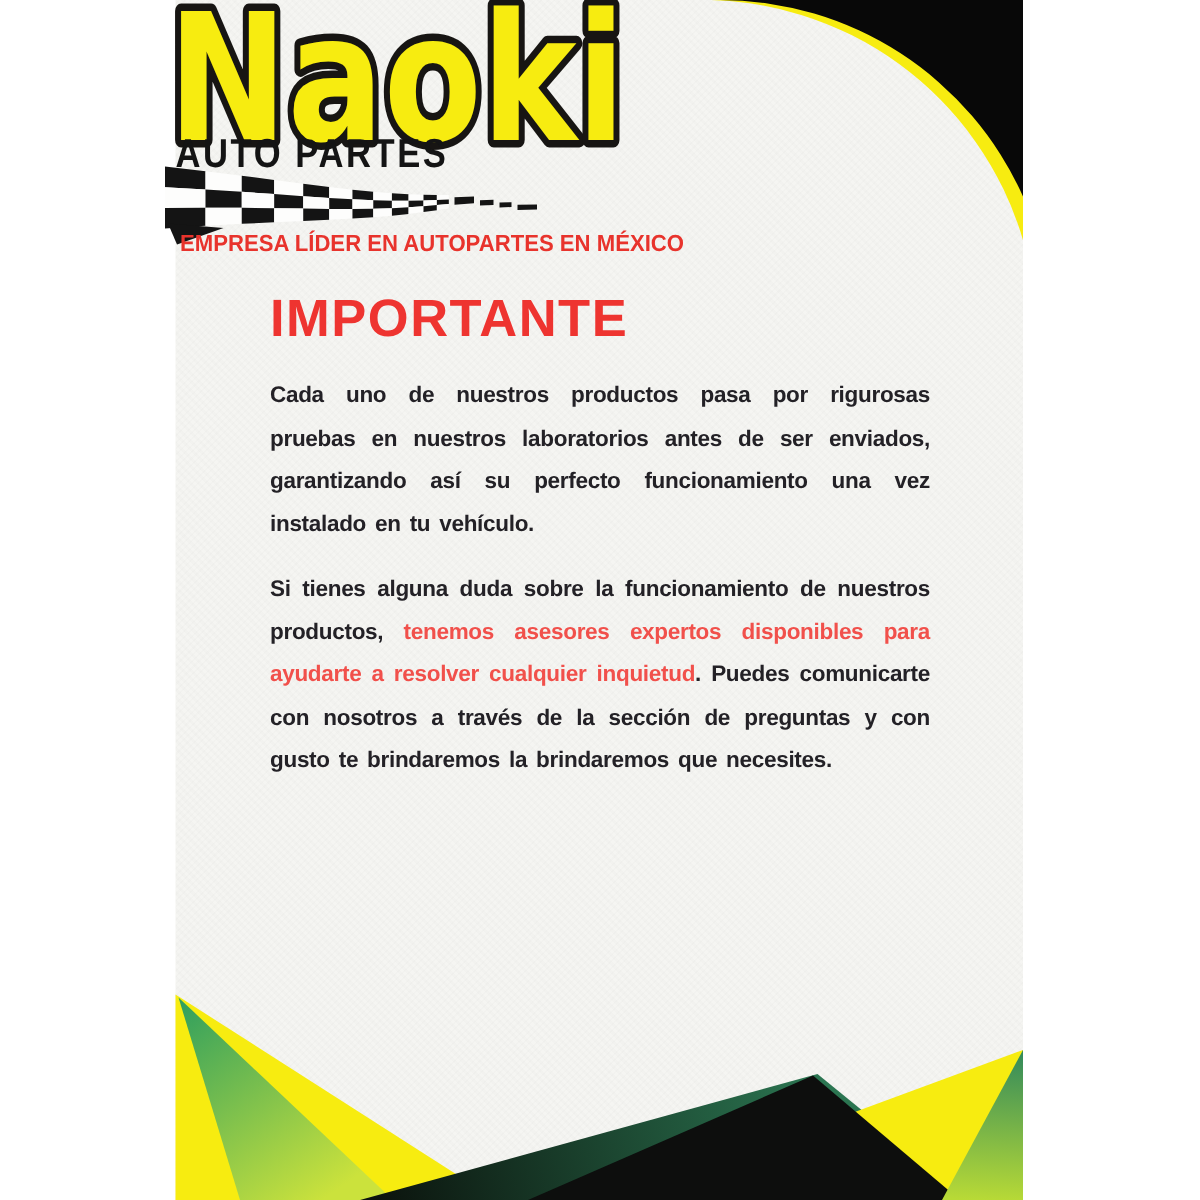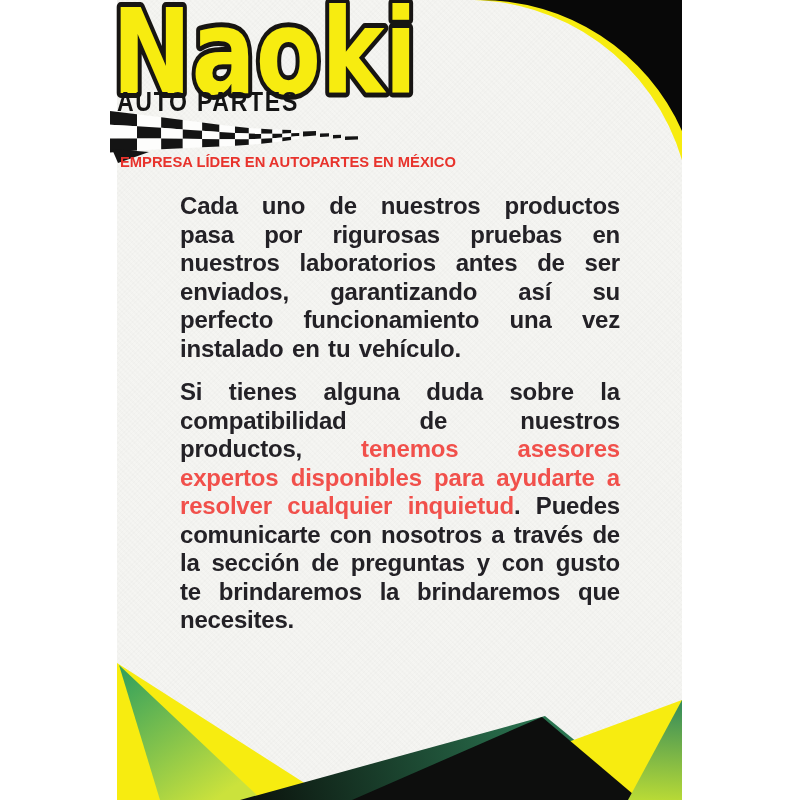--- a/index.html
+++ b/index.html
@@ -31,21 +31,21 @@
   #main-text{
     position:absolute;left:180px;top:192px;width:440px;
   }
   #main-title{
     font-size:35px;font-weight:bold;letter-spacing:1px;
     color:var(--title-red,#ee3430);
     line-height:42px;margin:0 0 16px 0;
   }
   #paragraphs p{
     margin:0 0 15px 0;
-    font-size:24px;font-weight:bold;line-height:28.5px;
+    font-size:15px;font-weight:bold;line-height:28.5px;
     color:var(--body-text,#232126);
     text-align:justify;
     letter-spacing:-0.2px;
     word-spacing:2px;
   }
   #paragraphs p span.accent{color:var(--accent-red,#f1504b);}
 </style>
 </head>
 <body>
 
@@ -124,17 +124,18 @@
     <polygon points="303,131.5 316,131 316,135.5 303,136.5"></polygon>
     <polygon points="320,133.5 329,133.2 329,136.6 320,137"></polygon>
     <polygon points="333,135 341,134.8 341,138 333,138.4"></polygon>
     <polygon points="345,136.5 358,136.3 358,139.6 345,140"></polygon>
   </g>
 
   <text id="tagline-text" x="120" y="167" font-size="15.5" font-weight="bold" fill="#e8332c" textLength="336" lengthAdjust="spacingAndGlyphs">EMPRESA LÍDER  EN AUTOPARTES EN MÉXICO</text>
 </svg>
 
 <div id="main-text">
+  <h1 id="main-title">IMPORTANTE</h1>
   <div id="paragraphs">
       <p><span>Cada uno de nuestros productos pasa por rigurosas pruebas en nuestros laboratorios antes de ser enviados, garantizando así su perfecto funcionamiento una vez instalado en tu vehículo.</span></p>
-      <p><span>Si tienes alguna duda sobre la compatibilidad de nuestros productos, </span><span class="accent">tenemos asesores expertos disponibles para ayudarte a resolver cualquier inquietud</span><span>. Puedes comunicarte con nosotros a través de la sección de preguntas y con gusto te brindaremos la brindaremos que necesites.</span></p>
+      <p><span>Si tienes alguna duda sobre la funcionamiento de nuestros productos, </span><span class="accent">tenemos asesores expertos disponibles para ayudarte a resolver cualquier inquietud</span><span>. Puedes comunicarte con nosotros a través de la sección de preguntas y con gusto te brindaremos la brindaremos que necesites.</span></p>
     </div>
 </div>
 
 </body></html>

